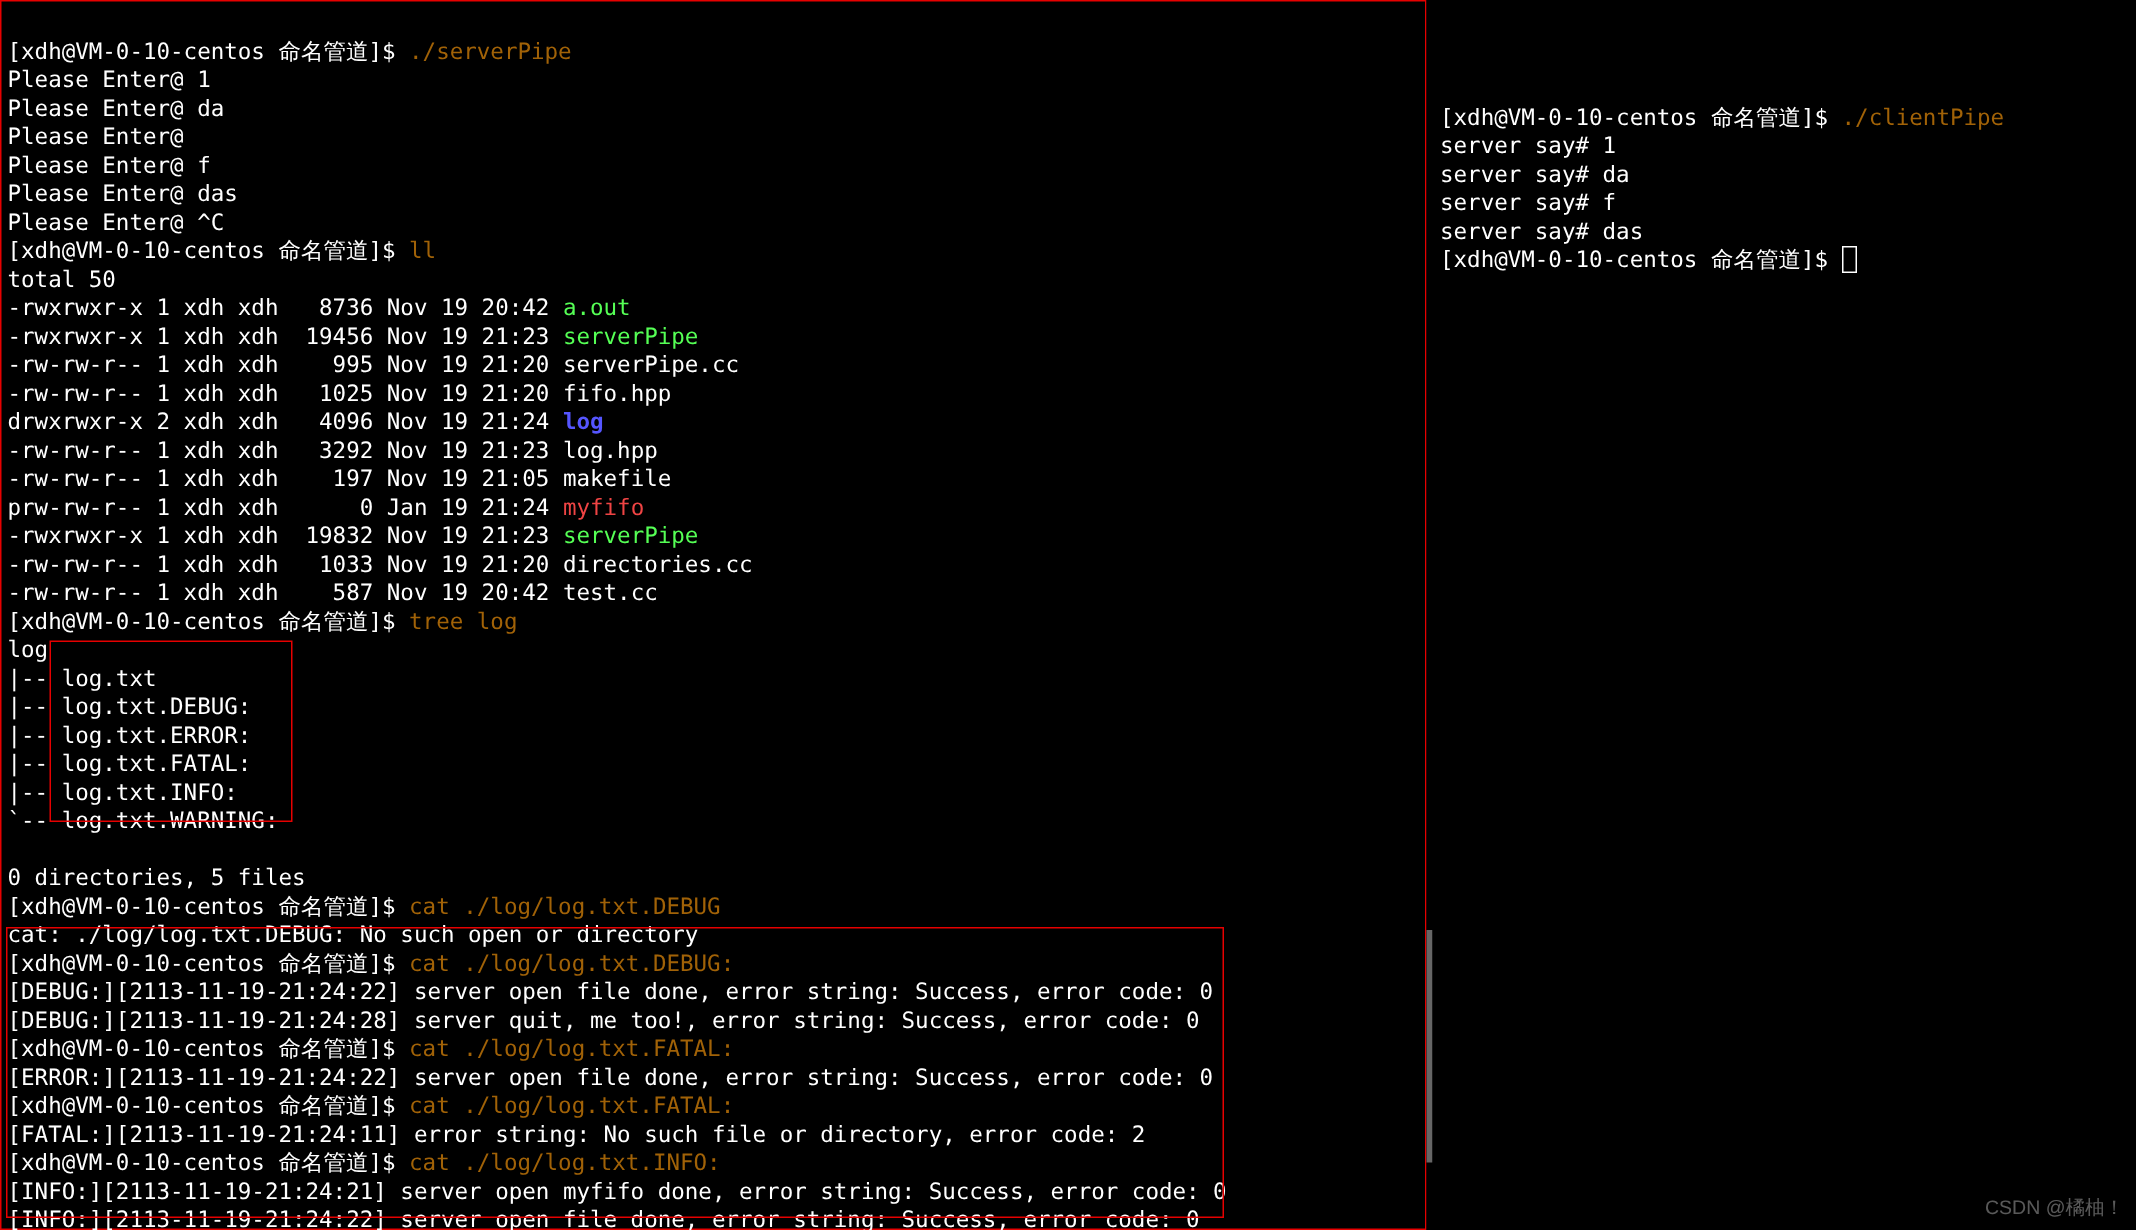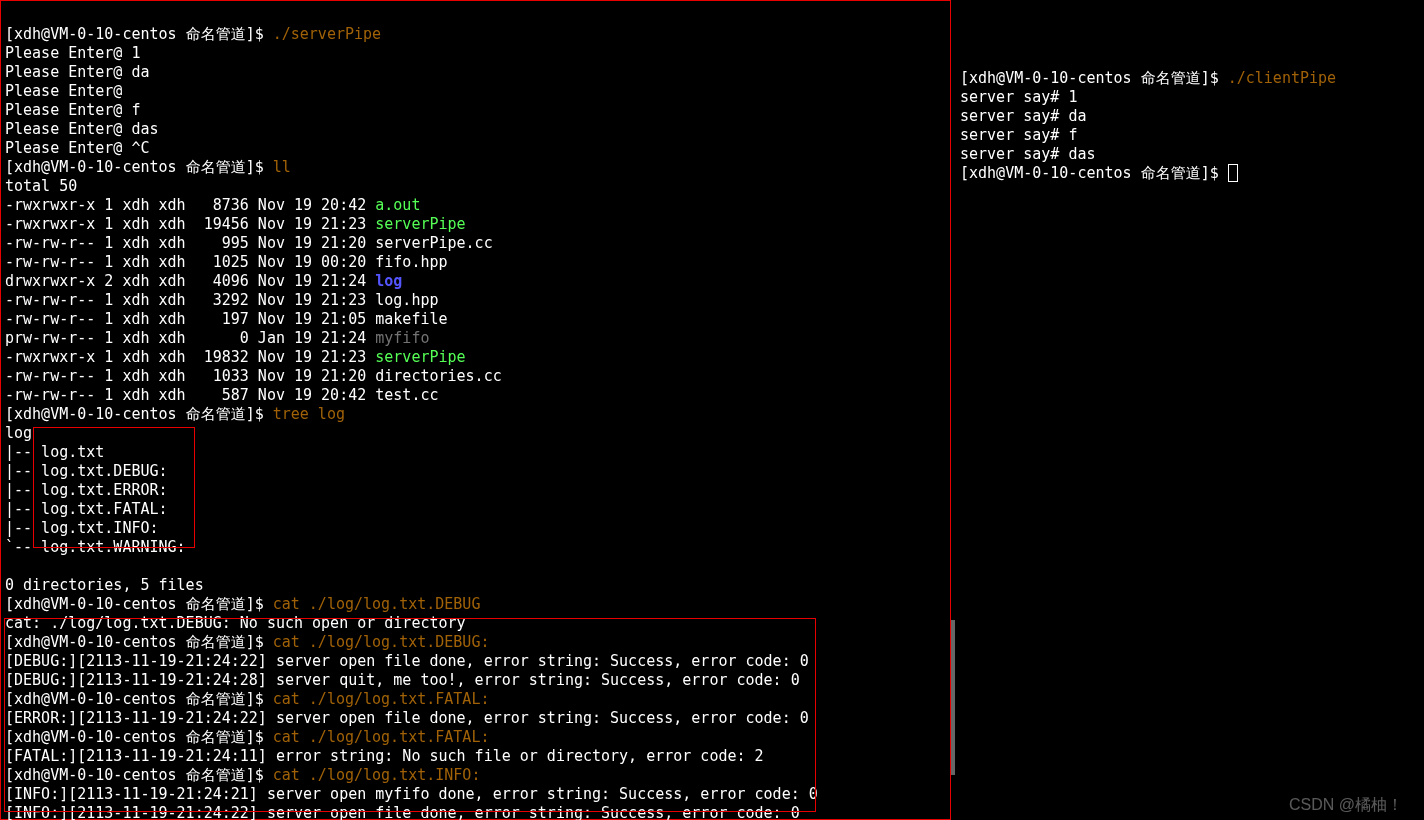--- a/index.html
+++ b/index.html
@@ -5,44 +5,44 @@
   html,body{margin:0;padding:0;width:1424px;height:820px;background:#000;overflow:hidden;font-family:"Consolas","Menlo","DejaVu Sans Mono","Courier New",monospace;font-size:15px;line-height:19px;color:#fff;font-weight:500;}
   .wrap{position:relative;width:1424px;height:820px;background:#000;}
   .pane{position:absolute;background:#000;white-space:pre;}
   .pane-left{left:0;top:0;width:951px;height:820px;border:1px solid #e60000;box-sizing:border-box;padding:5px 4px 0 4px;}
   .pane-right{left:955px;top:0;width:469px;height:820px;padding:6px 5px 0 5px;box-sizing:border-box;margin-top:44px;}
   .scroll-track{position:absolute;left:951px;top:0;width:4px;height:820px;background:#000;}
   .scroll-thumb{position:absolute;left:0;width:4px;background:#666;}
   .cmd{color:#a16207;}
   .exec-green{color:#55ff55;font-weight:normal;}
   .dir-blue{color:#5555ff;font-weight:bold;}
-  .pipe-yellow{color:#737373;}
+  .pipe-yellow{color:#ef4444;}
   .redbox1{position:absolute;border:1px solid #e60000;}
-  .watermark{position:absolute;right:21px;bottom:6px;color:rgba(255,255,255,0.35);font-size:16px;font-family:Arial,sans-serif;}
+  .watermark{position:absolute;right:8px;bottom:6px;color:rgba(255,255,255,0.35);font-size:13px;font-family:Arial,sans-serif;}
   .cursor{display:inline-block;width:8px;height:16px;border:1px solid #fff;vertical-align:text-bottom;}
 </style>
 </head>
 <body>
 
 <div class="wrap">
 
   <div class="pane pane-left">
 <span>[<span>xdh@VM-0-10-centos</span> <span>命名管道</span>]$ </span><span class="cmd">./serverPipe</span>
 <span><span>Please Enter@ </span><span>1</span></span>
 <span><span>Please Enter@ </span><span>da</span></span>
 <span><span>Please Enter@ </span><span></span></span>
 <span><span>Please Enter@ </span><span>f</span></span>
 <span><span>Please Enter@ </span><span>das</span></span>
 <span><span>Please Enter@ </span><span>^C</span></span>
 <span>[<span>xdh@VM-0-10-centos</span> <span>命名管道</span>]$ </span><span class="cmd">ll</span>
 <span>total 50</span>
 <span><span>-rwxrwxr-x 1 xdh xdh   8736 Nov 19 20:42 </span><span class="exec-green">a.out</span></span>
 <span><span>-rwxrwxr-x 1 xdh xdh  19456 Nov 19 21:23 </span><span class="exec-green">serverPipe</span></span>
 <span><span>-rw-rw-r-- 1 xdh xdh    995 Nov 19 21:20 </span><span>serverPipe.cc</span></span>
-<span><span>-rw-rw-r-- 1 xdh xdh   1025 Nov 19 00:20 </span><span>fifo.hpp</span></span>
+<span><span>-rw-rw-r-- 1 xdh xdh   1025 Nov 19 21:20 </span><span>fifo.hpp</span></span>
 <span><span>drwxrwxr-x 2 xdh xdh   4096 Nov 19 21:24 </span><span class="dir-blue">log</span></span>
 <span><span>-rw-rw-r-- 1 xdh xdh   3292 Nov 19 21:23 </span><span>log.hpp</span></span>
 <span><span>-rw-rw-r-- 1 xdh xdh    197 Nov 19 21:05 </span><span>makefile</span></span>
 <span><span>prw-rw-r-- 1 xdh xdh      0 Jan 19 21:24 </span><span class="pipe-yellow">myfifo</span></span>
 <span><span>-rwxrwxr-x 1 xdh xdh  19832 Nov 19 21:23 </span><span class="exec-green">serverPipe</span></span>
 <span><span>-rw-rw-r-- 1 xdh xdh   1033 Nov 19 21:20 </span><span>directories.cc</span></span>
 <span><span>-rw-rw-r-- 1 xdh xdh    587 Nov 19 20:42 </span><span>test.cc</span></span>
 <span>[<span>xdh@VM-0-10-centos</span> <span>命名管道</span>]$ </span><span class="cmd">tree log</span>
 <span>log</span>
 <span>|-- log.txt</span>

